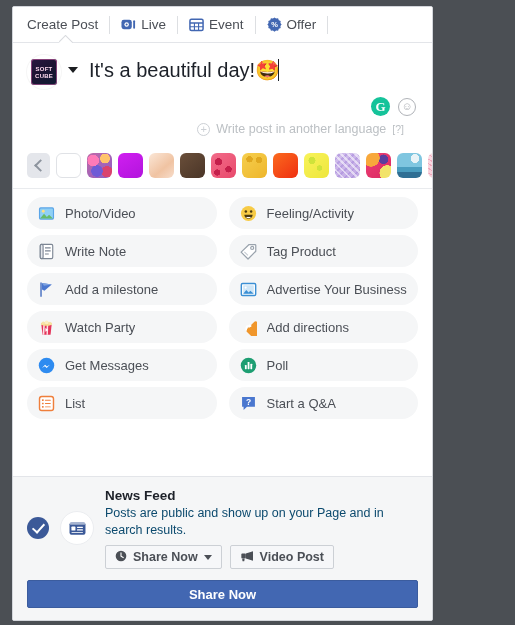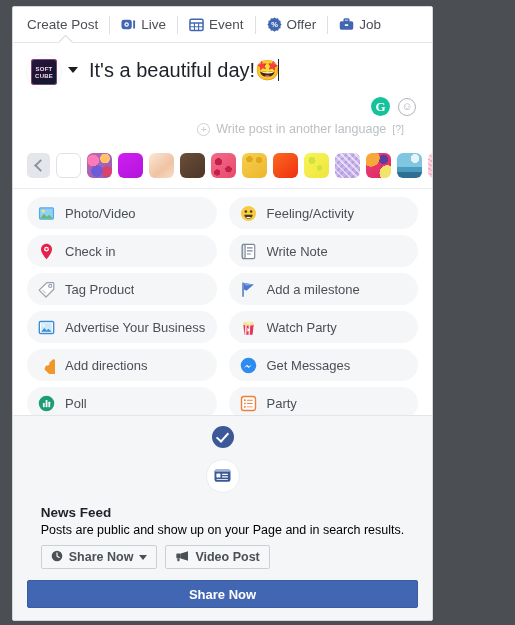--- a/index.html
+++ b/index.html
@@ -270,21 +270,20 @@
   .footer {
     flex: 0 0 auto;
     background: #f5f6f7;
     border-top: 1px solid #e3e5e9;
     padding: 10px 14px 12px 14px;
   }
   .audience {
     display: flex;
     align-items: center;
     gap: 11px;
-    flex-direction: column;
   }
   .check {
     width: 22px; height: 22px;
     border-radius: 50%;
     background: #3b5998;
     display: flex; align-items: center; justify-content: center;
     flex: 0 0 auto;
     cursor: pointer;
   }
   .check:after {
@@ -305,21 +304,21 @@
   }
   .audience-body { flex: 1 1 auto; min-width: 0; }
   .audience-title {
     font-size: 13.5px;
     font-weight: bold;
     color: #1d2129;
     line-height: 1.35;
   }
   .audience-desc {
     font-size: 12.5px;
-    color: #000000;
+    color: #0c4a6e;
     line-height: 1.35;
     margin-bottom: 6px;
   }
   .audience-btns { display: flex; gap: 8px; }
   .btn-sm {
     display: inline-flex;
     align-items: center;
     gap: 6px;
     height: 24px;
     padding: 0 9px;
@@ -398,30 +397,20 @@
         <span class="ico">
           <svg width="15" height="15" viewBox="0 0 16 16">
             <path fill="#4267b2" d="M8 0.4l1.7 1.3 2.1-.3.8 2 2 .8-.3 2.1L15.6 8l-1.3 1.7.3 2.1-2 .8-.8 2-2.1-.3L8 15.6l-1.7-1.3-2.1.3-.8-2-2-.8.3-2.1L.4 8l1.3-1.7-.3-2.1 2-.8.8-2 2.1.3z"></path>
             <text x="8" y="11" font-size="8" font-weight="bold" fill="#fff" text-anchor="middle" font-family="Liberation Sans, sans-serif">%</text>
           </svg>
         </span>
         <span>Offer</span>
       </div>
       <div class="tab-sep"></div>
 
-      <div class="tab">
-        <span class="ico">
-          <svg width="15" height="15" viewBox="0 0 16 16">
-            <rect x="5.4" y="2.2" width="5.2" height="2.4" rx="1" fill="none" stroke="#4267b2" stroke-width="1.5"></rect>
-            <rect x="0.8" y="4.6" width="14.4" height="9" rx="1.8" fill="#4267b2"></rect>
-            <rect x="6.2" y="7.6" width="3.6" height="2.1" rx="0.6" fill="#fff"></rect>
-          </svg>
-        </span>
-        <span>Job</span>
-      </div>
 
       <div class="tab-caret"></div>
     </div>
 
     <div class="composer">
       <div class="composer-row">
         <div class="avatar-wrap">
           <div class="avatar">
             <span class="l1">SOFT</span>
             <span class="l2">CUBE</span>
@@ -529,30 +518,20 @@
             <circle cx="9" cy="9" r="8" fill="#f7cb46"></circle>
             <circle cx="6.2" cy="6.8" r="1.3" fill="#4a3a12"></circle>
             <circle cx="11.8" cy="6.8" r="1.3" fill="#4a3a12"></circle>
             <path d="M4.6 10.2h8.8a4.4 4.4 0 0 1-8.8 0z" fill="#4a3a12"></path>
             <path d="M6.2 12.6h5.6a4 4 0 0 1-5.6 0z" fill="#fff"></path>
           </svg>
         </span>
         <span class="opt-label">Feeling/Activity</span>
       </div>
 
-      <div class="opt">
-        <span class="opt-ico">
-          <svg width="17" height="17" viewBox="0 0 18 18">
-            <path d="M9 .8c-3.2 0-5.8 2.6-5.8 5.8 0 4.3 5.8 10.6 5.8 10.6s5.8-6.3 5.8-10.6C14.8 3.4 12.2.8 9 .8z" fill="#e5224c"></path>
-            <circle cx="9" cy="6.5" r="2.5" fill="#fff"></circle>
-            <circle cx="9" cy="6.5" r="1.2" fill="#e5224c"></circle>
-          </svg>
-        </span>
-        <span class="opt-label">Check in</span>
-      </div>
 
       <div class="opt">
         <span class="opt-ico">
           <svg width="17" height="17" viewBox="0 0 18 18">
             <rect x="2.4" y="1.4" width="13.2" height="15.2" rx="1.4" fill="#fff" stroke="#7c8694" stroke-width="1.2"></rect>
             <rect x="2.4" y="1.4" width="3" height="15.2" rx="1.4" fill="#e4e7ec" stroke="#7c8694" stroke-width="1.2"></rect>
             <line x1="7.4" y1="5.2" x2="13.4" y2="5.2" stroke="#7c8694" stroke-width="1.2"></line>
             <line x1="7.4" y1="8.4" x2="13.4" y2="8.4" stroke="#7c8694" stroke-width="1.2"></line>
             <line x1="7.4" y1="11.6" x2="11.4" y2="11.6" stroke="#7c8694" stroke-width="1.2"></line>
           </svg>
@@ -648,21 +627,21 @@
           <svg width="17" height="17" viewBox="0 0 18 18">
             <rect x="1.6" y="1.6" width="14.8" height="14.8" rx="2.4" fill="#fff" stroke="#ef7f3c" stroke-width="1.5"></rect>
             <rect x="4.2" y="4.6" width="1.8" height="1.8" rx=".4" fill="#ef7f3c"></rect>
             <rect x="4.2" y="8.1" width="1.8" height="1.8" rx=".4" fill="#ef7f3c"></rect>
             <rect x="4.2" y="11.6" width="1.8" height="1.8" rx=".4" fill="#ef7f3c"></rect>
             <rect x="7.2" y="5.1" width="6.4" height="1" rx=".5" fill="#ef7f3c"></rect>
             <rect x="7.2" y="8.6" width="6.4" height="1" rx=".5" fill="#ef7f3c"></rect>
             <rect x="7.2" y="12.1" width="6.4" height="1" rx=".5" fill="#ef7f3c"></rect>
           </svg>
         </span>
-        <span class="opt-label">Party</span>
+        <span class="opt-label">List</span>
       </div>
 
       <div class="opt">
         <span class="opt-ico">
           <svg width="17" height="17" viewBox="0 0 18 18">
             <path d="M2.2 2.2h13.6v10.2H7.4l-3.6 3.4v-3.4H2.2z" fill="#4a77cf"></path>
             <text x="9" y="10.4" font-size="9" font-weight="bold" fill="#fff" text-anchor="middle" font-family="Liberation Sans, sans-serif">?</text>
           </svg>
         </span>
         <span class="opt-label">Start a Q&amp;A</span>

